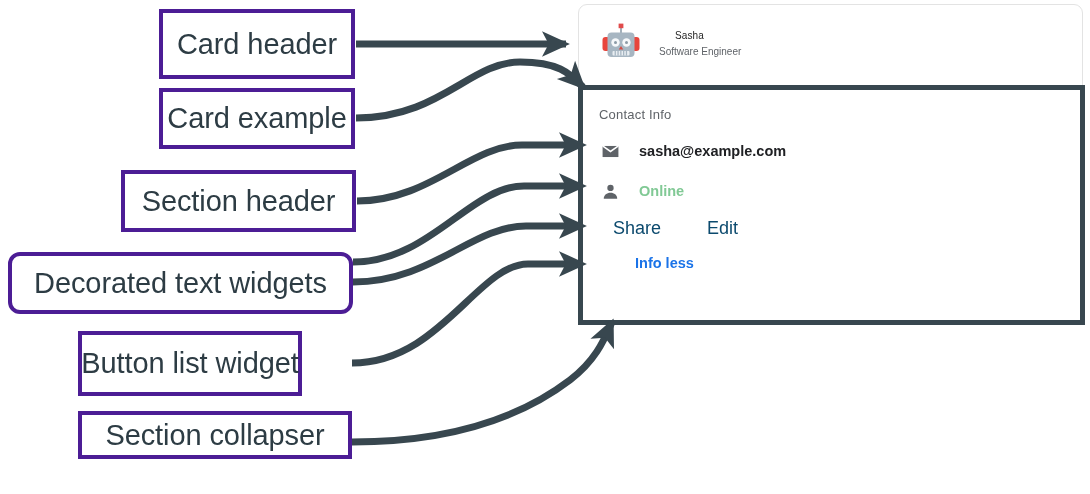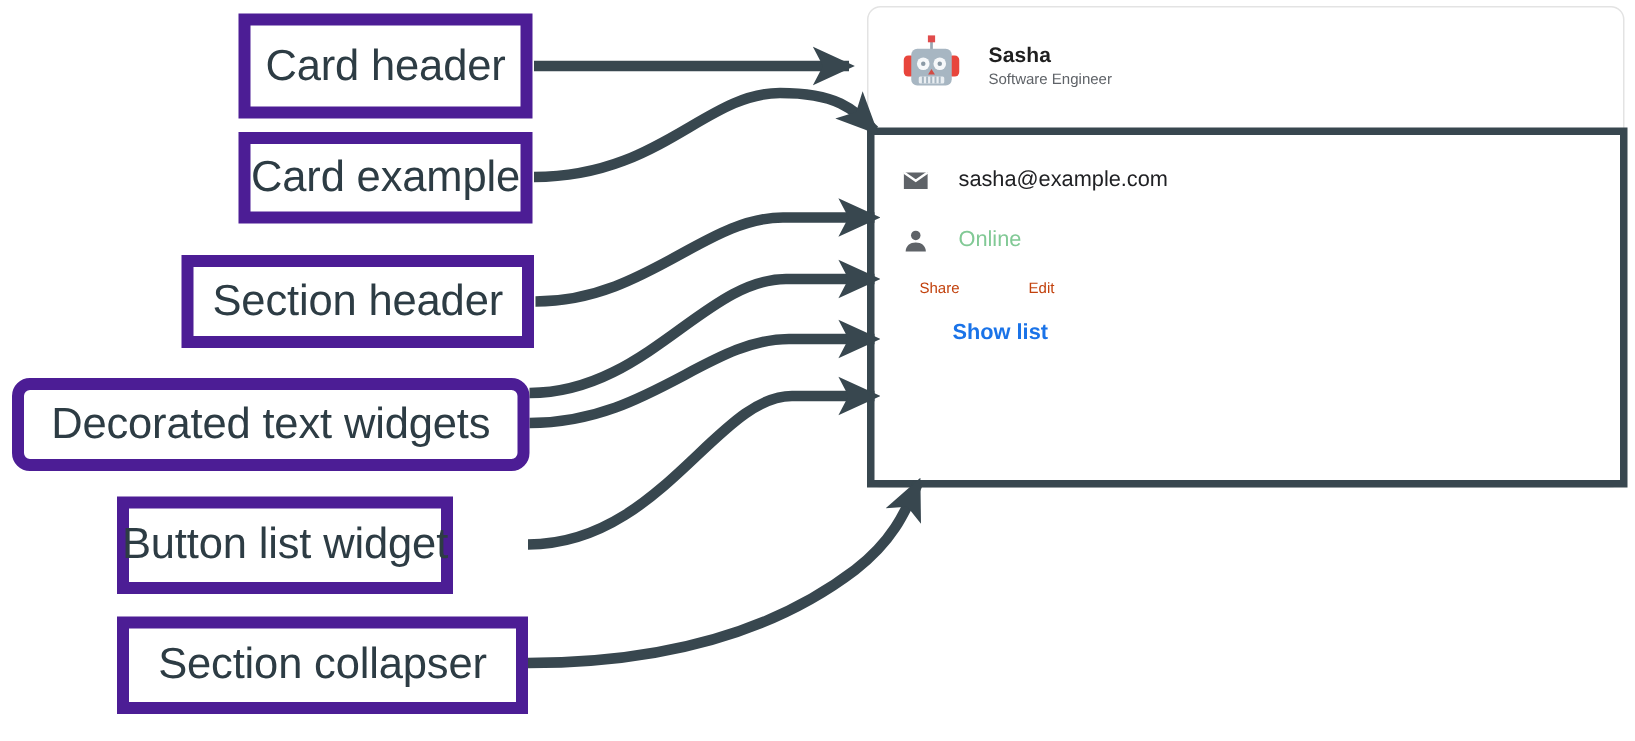--- a/index.html
+++ b/index.html
@@ -13,21 +13,21 @@
     position: relative;
     overflow: hidden;
     font-family: "Liberation Sans", sans-serif;
     -webkit-font-smoothing: antialiased;
   }
 
   
   .label-box {
     position: absolute;
     box-sizing: border-box;
-    border: 8px solid #4c1d95;
+    border: 4px solid #4c1d95;
     background: #ffffff;
     color: #2d3c44;
     display: flex;
     align-items: center;
     justify-content: center;
     font-size: 29px;
     letter-spacing: -0.1px;
     white-space: nowrap;
     z-index: 40;
   }
@@ -62,24 +62,25 @@
     box-sizing: border-box;
   }
   #avatar {
     width: 44px;
     height: 44px;
     flex: 0 0 44px;
     margin-right: 16px;
   }
   .header-text { line-height: 1.25; }
   #card-title {
-    font-size: 14px;
-    font-weight: bold;
+    font-size: 10px;
+    font-weight: normal;
     color: #1f1f1f;
     letter-spacing: 0.1px;
+    margin-left: 16px;
   }
   #card-subtitle {
     font-size: 10px;
     color: #5f6368;
     margin-top: 3px;
   }
 
   
   #card-section {
     position: absolute;
@@ -121,32 +122,33 @@
     flex: 0 0 22px;
     margin-right: 18px;
     display: flex;
     align-items: center;
     justify-content: center;
     color: #5f6368;
   }
   .row-text {
     font-size: 14.5px;
     color: #202124;
+    font-weight: bold;
   }
   .row-text.green { color: #81c995; }
 
   #button-list {
     display: flex;
     align-items: center;
     margin-top: 10px;
     margin-left: 14px;
   }
   .link-btn {
-    font-size: 10px;
-    color: #c2410c;
+    font-size: 18px;
+    color: #0c4a6e;
     cursor: pointer;
     margin-right: 46px;
   }
 
   #section-collapser {
     margin-top: 16px;
     margin-left: 36px;
     font-size: 14.5px;
     font-weight: bold;
     color: #1a73e8;
@@ -195,21 +197,21 @@
 </div>
 
 <div class="label-box" style="left:8px; top:252px; width:345px; height:62px;border-radius:12px;">
   <span>Decorated text widgets</span>
 </div>
 
 <div class="label-box" style="left:78px; top:331px; width:224px; height:65px;">
   <span>Button list widget</span>
 </div>
 
-<div class="label-box" style="left:78px; top:411px; width:274px; height:65px;">
+<div class="label-box" style="left:78px; top:411px; width:274px; height:48px;">
   <span>Section collapser</span>
 </div>
 
 <div id="card">
 
   <div id="card-header">
     <svg id="avatar" viewBox="0 0 44 44">
 
       <rect x="21.1" y="4" width="1.8" height="8" fill="#9aa8b3"></rect>
       <rect x="19.6" y="1.6" width="4.8" height="4.6" fill="#e04b4b"></rect>
@@ -239,20 +241,21 @@
       <div id="card-title">Sasha</div>
       <div id="card-subtitle">Software Engineer</div>
     </div>
   </div>
 
   <div id="card-section">
     <div id="section-outline"></div>
 
     <div id="section-inner">
 
+      <div id="section-header">Contact Info</div>
 
       <div class="text-row">
         <span class="row-icon">
           <svg width="19" height="19" viewBox="0 0 24 24" fill="#5f6368">
             <path d="M2 5h20v14H2z"></path>
             <path d="M2 5l10 7 10-7" fill="none" stroke="#ffffff" stroke-width="2"></path>
           </svg>
         </span>
         <span class="row-text">sasha@example.com</span>
       </div>
@@ -266,17 +269,17 @@
         </span>
         <span class="row-text green">Online</span>
       </div>
 
 
       <div id="button-list">
         <span class="link-btn">Share</span>
         <span class="link-btn">Edit</span>
       </div>
 
-      <div id="section-collapser">Show list</div>
+      <div id="section-collapser">Info less</div>
 
     </div>
   </div>
 </div>
 
 </body></html>

